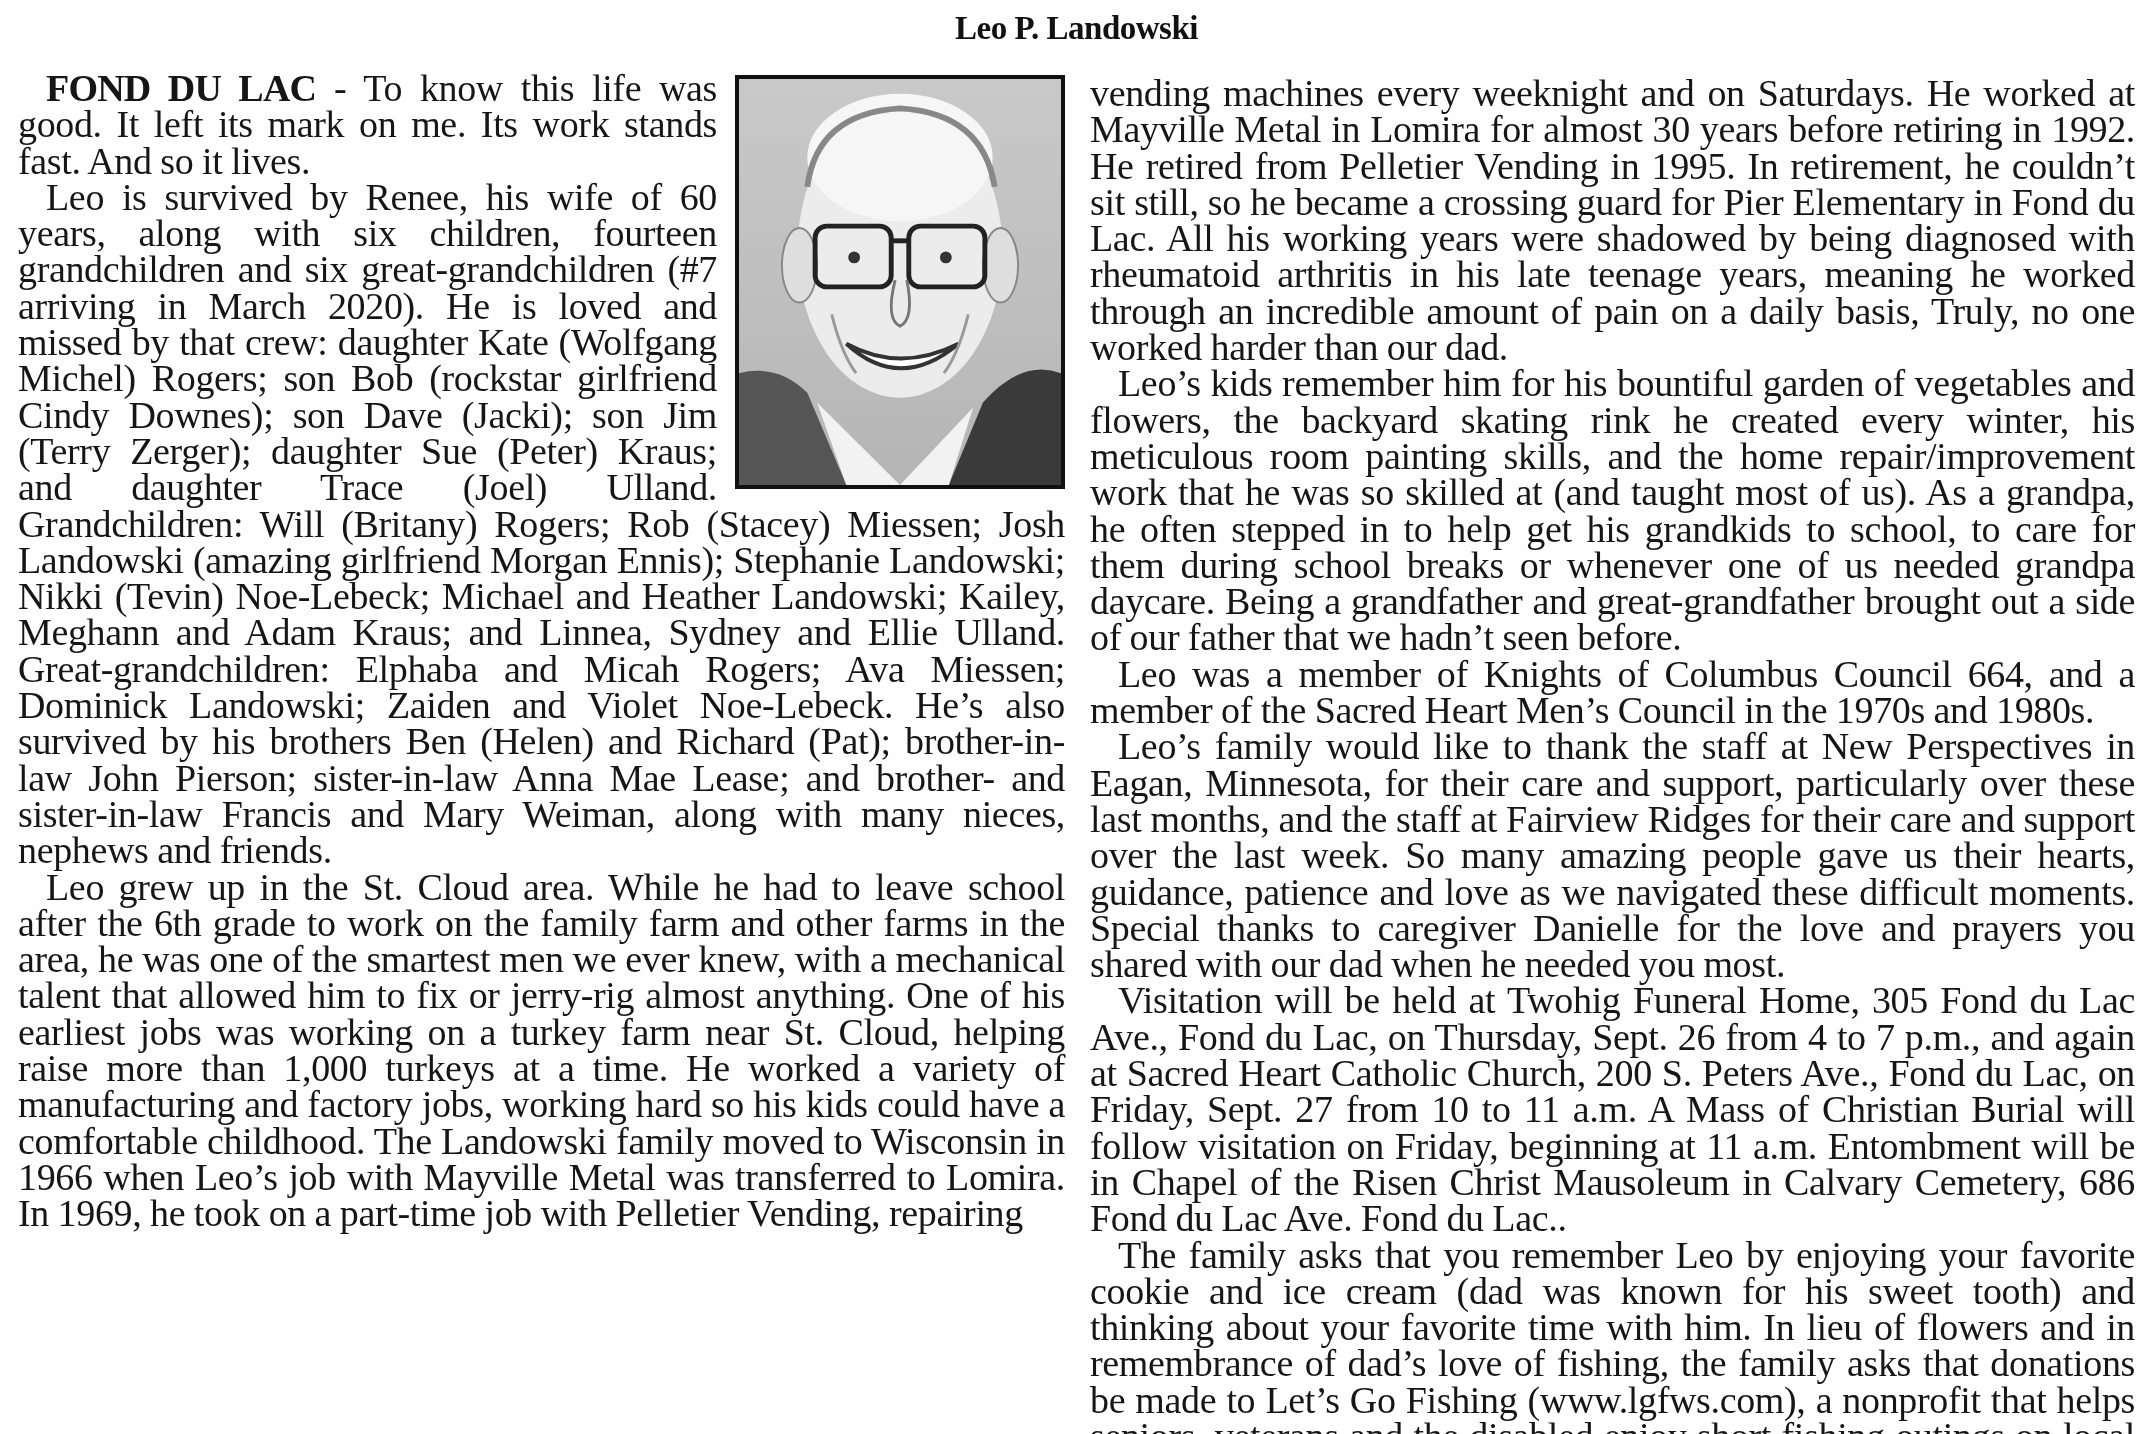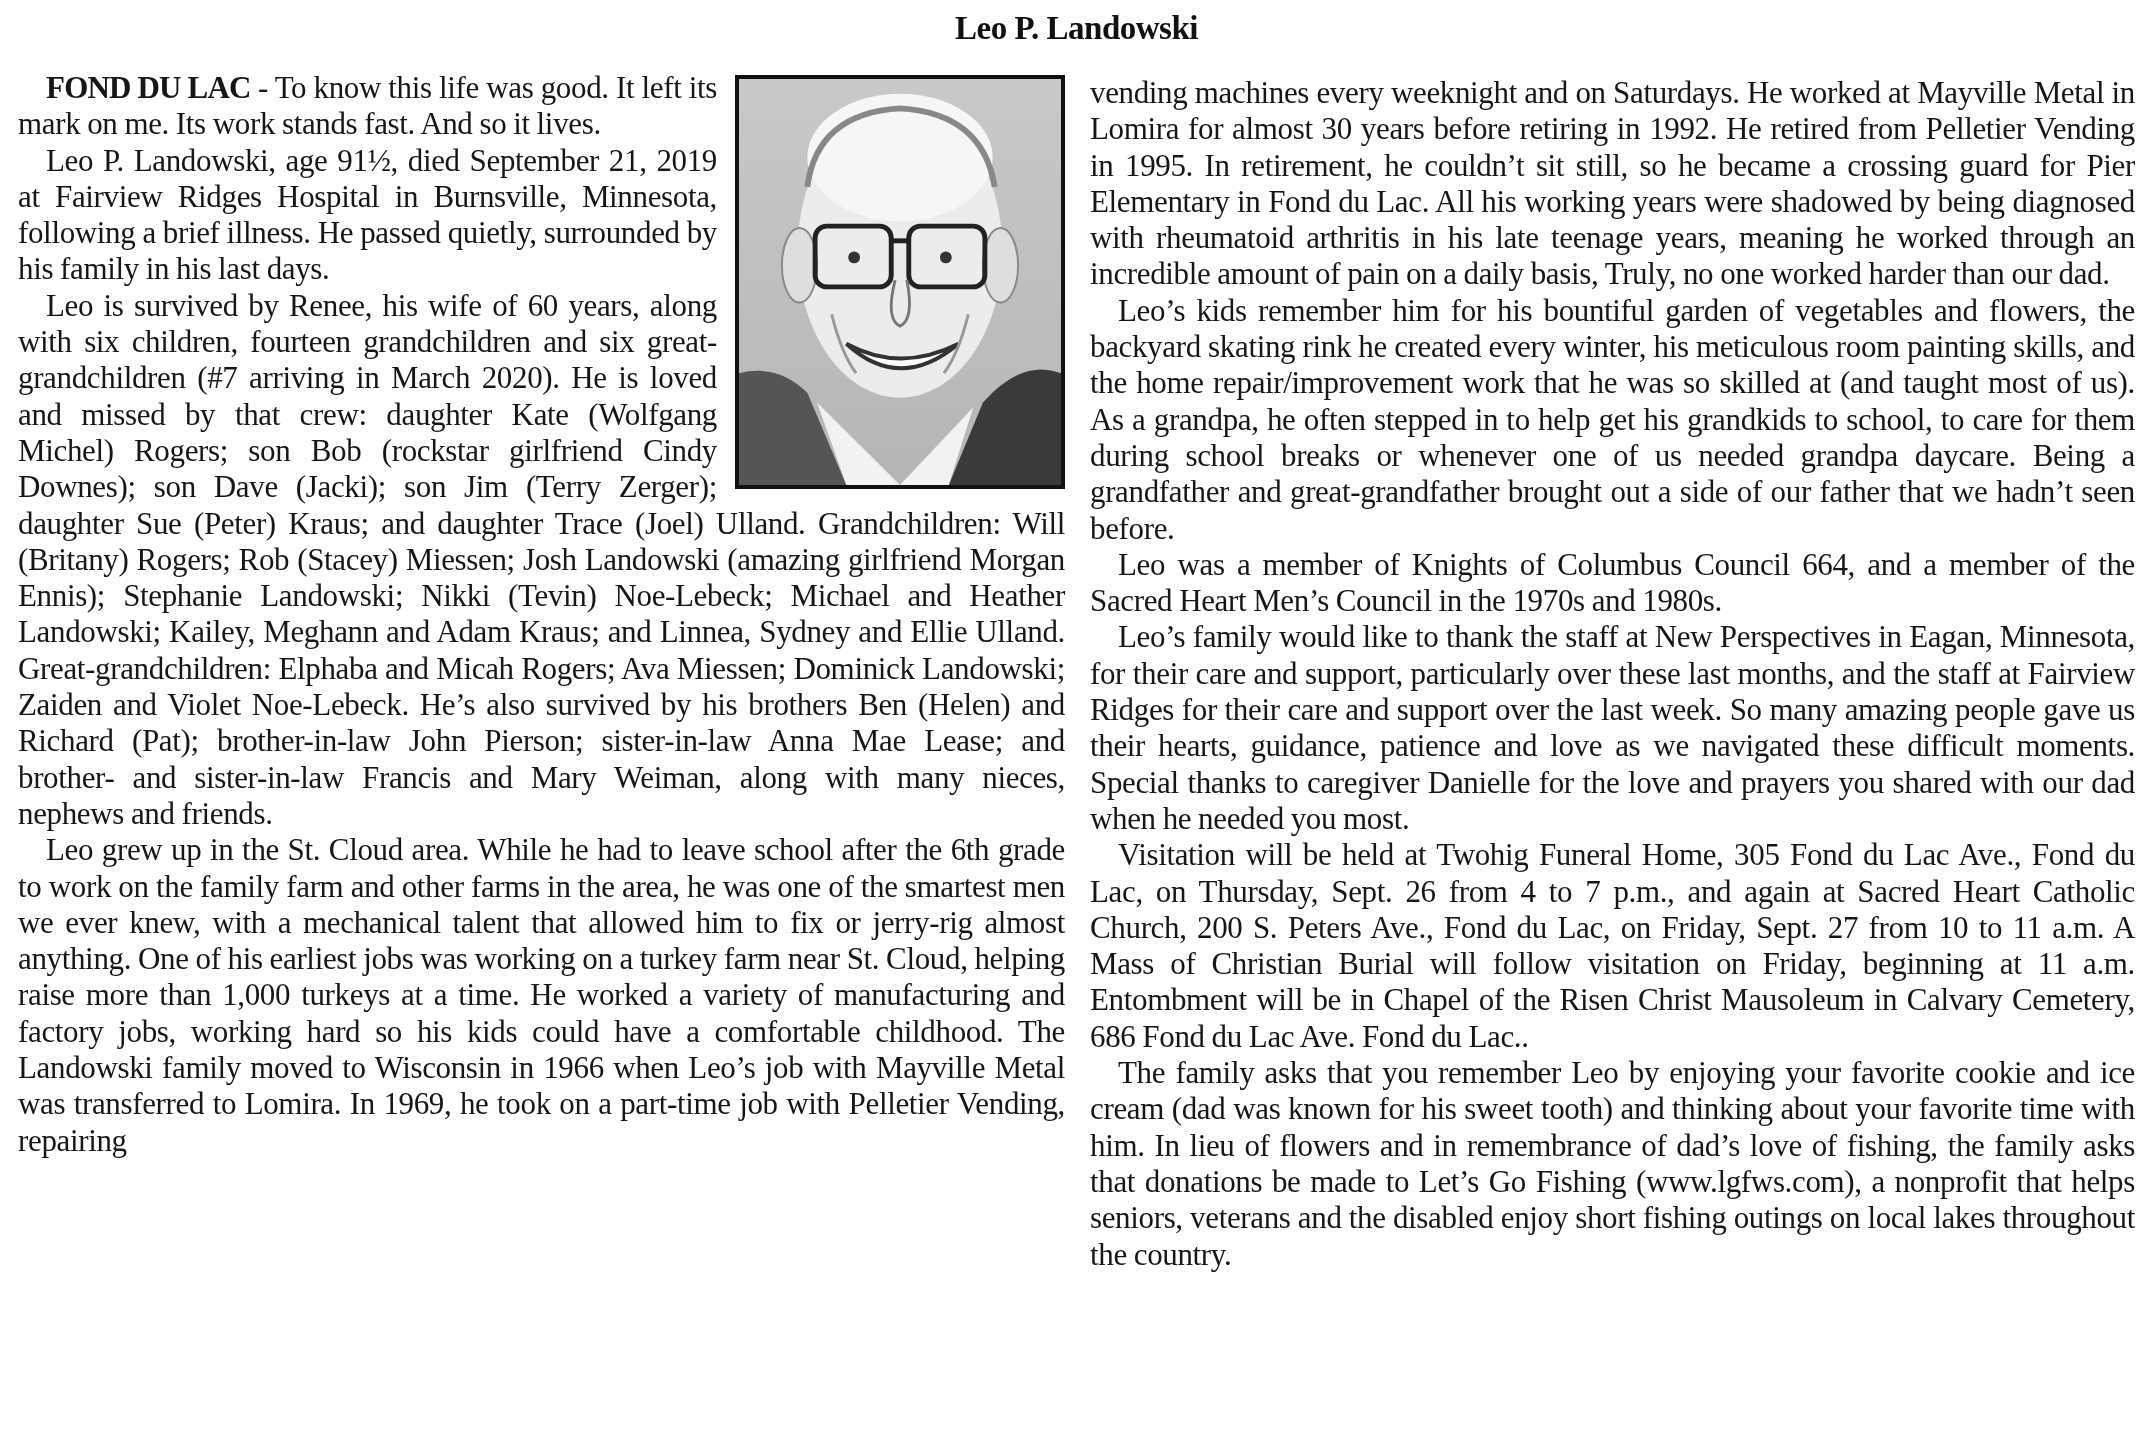--- a/index.html
+++ b/index.html
@@ -6,21 +6,21 @@
   body { width: 2153px; height: 1434px; overflow: hidden; position: relative; color: #151515; }
   .page { position: absolute; left: 0; top: 0; width: 2153px; height: 1314px; background: #fefefe; }
   .title {
     position: absolute; left: 0; right: 0; top: 10px; text-align: center;
     font-family: "Liberation Serif", "DejaVu Serif", serif; font-weight: bold;
     font-size: 33px; letter-spacing: -0.5px; color: #111;
   }
   .col {
     position: absolute; top: 70px;
     font-family: "Liberation Serif", "DejaVu Serif", serif;
-    font-size: 31px; line-height: 36.3px; color: #161616;
+    font-size: 38px; line-height: 36.3px; color: #161616;
     text-align: justify; letter-spacing: -0.35px; word-spacing: -0.5px;
   }
   .col-left { left: 18px; width: 1047px; }
   .col-right { left: 1090px; width: 1045px; top: 75px; }
   .col p { margin: 0; text-indent: 0; }
   .col p.ind { text-indent: 28px; }
   .col p.cont { text-indent: 0; }
   .dateline { font-weight: bold; letter-spacing: -0.8px; }
   .photo {
     float: right; width: 330px; height: 414px; margin: 5px 0 6px 18px;
@@ -69,21 +69,20 @@
         <path d="M160 205 Q150 245 165 252 Q180 245 172 205" fill="none" stroke="#777" stroke-width="3"></path>
 
         <path d="M110 270 Q165 320 225 270 Q165 300 110 270 Z" fill="#fff" stroke="#333" stroke-width="4"></path>
 
         <path d="M95 240 Q105 280 120 300" fill="none" stroke="#999" stroke-width="3"></path>
         <path d="M235 240 Q225 280 210 300" fill="none" stroke="#999" stroke-width="3"></path>
       </svg>
     </div>
 
     <p class="ind"><span class="dateline">FOND DU LAC</span><span> - </span><span>To know this life was good. It left its mark on me. Its work stands fast. And so it lives.</span></p>
-    <p class="ind">Leo P. Landowski, age 91½, died September 21, 2019 at Fairview Ridges Hospital in Burnsville, Minnesota, following a brief illness. He passed quietly, surrounded by his family in his last days.</p>
     <p class="ind">Leo is survived by Renee, his wife of 60 years, along with six children, fourteen grandchildren and six great-grandchildren (#7 arriving in March 2020). He is loved and missed by that crew: daughter Kate (Wolfgang Michel) Rogers; son Bob (rockstar girlfriend Cindy Downes); son Dave (Jacki); son Jim (Terry Zerger); daughter Sue (Peter) Kraus; and daughter Trace (Joel) Ulland. Grandchildren: Will (Britany) Rogers; Rob (Stacey) Miessen; Josh Landowski (amazing girlfriend Morgan Ennis); Stephanie Landowski; Nikki (Tevin) Noe-Lebeck; Michael and Heather Landowski; Kailey, Meghann and Adam Kraus; and Linnea, Sydney and Ellie Ulland. Great-grandchildren: Elphaba and Micah Rogers; Ava Miessen; Dominick Landowski; Zaiden and Violet Noe-Lebeck. He’s also survived by his brothers Ben (Helen) and Richard (Pat); brother-in-law John Pierson; sister-in-law Anna Mae Lease; and brother- and sister-in-law Francis and Mary Weiman, along with many nieces, nephews and friends.</p>
     <p class="ind">Leo grew up in the St. Cloud area. While he had to leave school after the 6th grade to work on the family farm and other farms in the area, he was one of the smartest men we ever knew, with a mechanical talent that allowed him to fix or jerry-rig almost anything. One of his earliest jobs was working on a turkey farm near St. Cloud, helping raise more than 1,000 turkeys at a time. He worked a variety of manufacturing and factory jobs, working hard so his kids could have a comfortable childhood. The Landowski family moved to Wisconsin in 1966 when Leo’s job with Mayville Metal was transferred to Lomira. In 1969, he took on a part-time job with Pelletier Vending, repairing</p>
   </div>
 
   <div class="col col-right">
     <p class="cont">vending machines every weeknight and on Saturdays. He worked at Mayville Metal in Lomira for almost 30 years before retiring in 1992. He retired from Pelletier Vending in 1995. In retirement, he couldn’t sit still, so he became a crossing guard for Pier Elementary in Fond du Lac. All his working years were shadowed by being diagnosed with rheumatoid arthritis in his late teenage years, meaning he worked through an incredible amount of pain on a daily basis, Truly, no one worked harder than our dad.</p>
     <p class="ind">Leo’s kids remember him for his bountiful garden of vegetables and flowers, the backyard skating rink he created every winter, his meticulous room painting skills, and the home repair/improvement work that he was so skilled at (and taught most of us). As a grandpa, he often stepped in to help get his grandkids to school, to care for them during school breaks or whenever one of us needed grandpa daycare. Being a grandfather and great-grandfather brought out a side of our father that we hadn’t seen before.</p>
     <p class="ind">Leo was a member of Knights of Columbus Council 664, and a member of the Sacred Heart Men’s Council in the 1970s and 1980s.</p>
     <p class="ind">Leo’s family would like to thank the staff at New Perspectives in Eagan, Minnesota, for their care and support, particularly over these last months, and the staff at Fairview Ridges for their care and support over the last week. So many amazing people gave us their hearts, guidance, patience and love as we navigated these difficult moments. Special thanks to caregiver Danielle for the love and prayers you shared with our dad when he needed you most.</p>
     <p class="ind">Visitation will be held at Twohig Funeral Home, 305 Fond du Lac Ave., Fond du Lac, on Thursday, Sept. 26 from 4 to 7 p.m., and again at Sacred Heart Catholic Church, 200 S. Peters Ave., Fond du Lac, on Friday, Sept. 27 from 10 to 11 a.m.  A Mass of Christian Burial will follow visitation on Friday, beginning at 11 a.m. Entombment will be in Chapel of the Risen Christ Mausoleum in Calvary Cemetery, 686 Fond du Lac Ave. Fond du Lac..</p>

